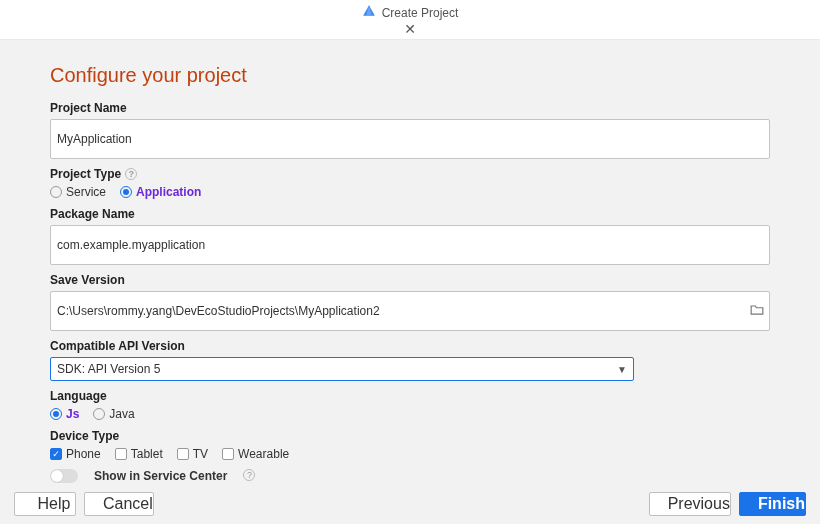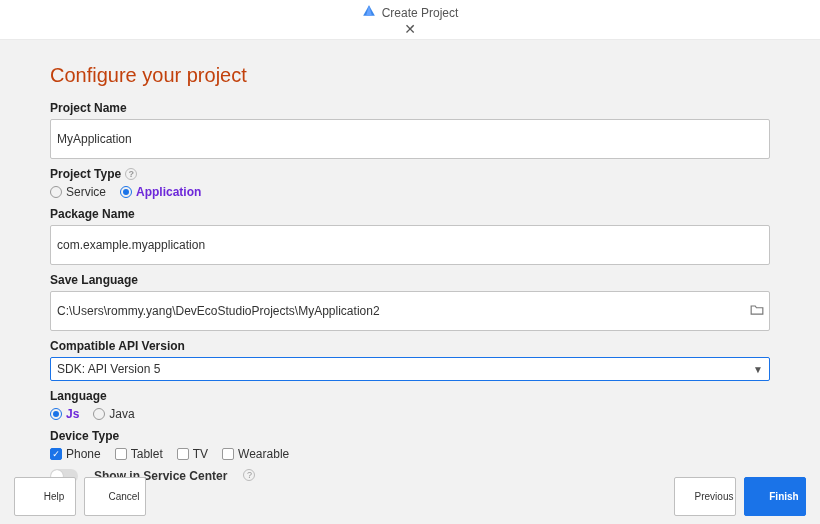--- a/index.html
+++ b/index.html
@@ -14,31 +14,31 @@
   .text-input { width:100%; height:40px; border:1px solid #c4c4c4; background:#fff; padding:0 6px; font-size:12px; color:#333; border-radius:2px; }
   .row { display:flex; align-items:center; gap:14px; }
   .radio-wrap { display:flex; align-items:center; gap:4px; cursor:pointer; }
   .radio { width:12px; height:12px; border-radius:50%; border:1px solid #999; display:flex; align-items:center; justify-content:center; }
   .radio.sel { border-color:#1a73e8; }
   .radio.sel::after { content:""; width:6px; height:6px; border-radius:50%; background:#1a73e8; }
   .radio-label.sel { color:#6d28d9; font-weight:600; }
   .help-icon { width:12px; height:12px; border-radius:50%; border:1px solid #bbb; color:#999; font-size:9px; display:flex; align-items:center; justify-content:center; }
   .input-with-icon { position:relative; }
   .input-with-icon .icon { position:absolute; right:6px; top:50%; transform:translateY(-50%); color:#777; }
-  .select { width:720px; height:24px; border:1px solid #1a73e8; background:#fff; padding:0 6px; font-size:12px; color:#333; border-radius:2px; display:flex; align-items:center; justify-content:space-between; cursor:pointer; }
+  .select { width:584px; height:24px; border:1px solid #1a73e8; background:#fff; padding:0 6px; font-size:12px; color:#333; border-radius:2px; display:flex; align-items:center; justify-content:space-between; cursor:pointer; }
   .select .caret { color:#555; font-size:10px; }
   .check-wrap { display:flex; align-items:center; gap:4px; cursor:pointer; }
   .checkbox { width:12px; height:12px; border:1px solid #999; border-radius:2px; display:flex; align-items:center; justify-content:center; background:#fff; }
   .checkbox.checked { background:#1a73e8; border-color:#1a73e8; color:#fff; font-size:9px; line-height:1; }
   .toggle { width:28px; height:14px; border-radius:7px; background:#ddd; position:relative; }
   .toggle::after { content:""; position:absolute; left:1px; top:1px; width:12px; height:12px; background:#fff; border-radius:50%; box-shadow:0 0 1px rgba(0,0,0,.3); }
   .service-row { display:flex; gap:16px; margin-top:8px; }
   .footer { position:absolute; bottom:8px; left:0; right:0; display:flex; justify-content:space-between; padding:0 14px; }
   .footer-left, .footer-right { display:flex; gap:8px; }
-  .btn { height:39px; min-width:62px; border:1px solid #bfbfbf; background:#fff; font-size:10px; display:flex; align-items:center; justify-content:center; cursor:pointer; border-radius:2px;padding-left:18px; }
+  .btn { height:24px; min-width:62px; border:1px solid #bfbfbf; background:#fff; font-size:16px; display:flex; align-items:center; justify-content:center; cursor:pointer; border-radius:2px;padding-left:18px; }
   .btn.primary { background:#1a73e8; color:#fff; border-color:#1a73e8; font-weight:600; }
   .underline-first::first-letter { text-decoration:underline; }
 </style>
 </head>
 <body>
 
 <div class="titlebar">
   <div class="titlebar-left">
     <span>
       <svg width="14" height="14" viewBox="0 0 24 24">
@@ -68,21 +68,21 @@
     </div>
     <div class="radio-wrap">
       <span class="radio sel"></span>
       <span class="radio-label sel">Application</span>
     </div>
   </div>
 
   <div class="field-label underline-first">Package Name</div>
   <input class="text-input" value="com.example.myapplication" style="">
 
-  <div class="field-label underline-first">Save Language</div>
+  <div class="field-label underline-first">Save Version</div>
   <div class="input-with-icon">
     <input class="text-input" style="padding-right: 40px;" value="C:\Users\rommy.yang\DevEcoStudioProjects\MyApplication2">
     <span class="icon">
       <svg width="14" height="12" viewBox="0 0 24 20">
           <path fill="none" stroke="#777" stroke-width="2" d="M2 4h7l2 3h11v11H2z"></path>
         </svg>
     </span>
   </div>
 
   <div class="field-label">Compatible API Version</div>

